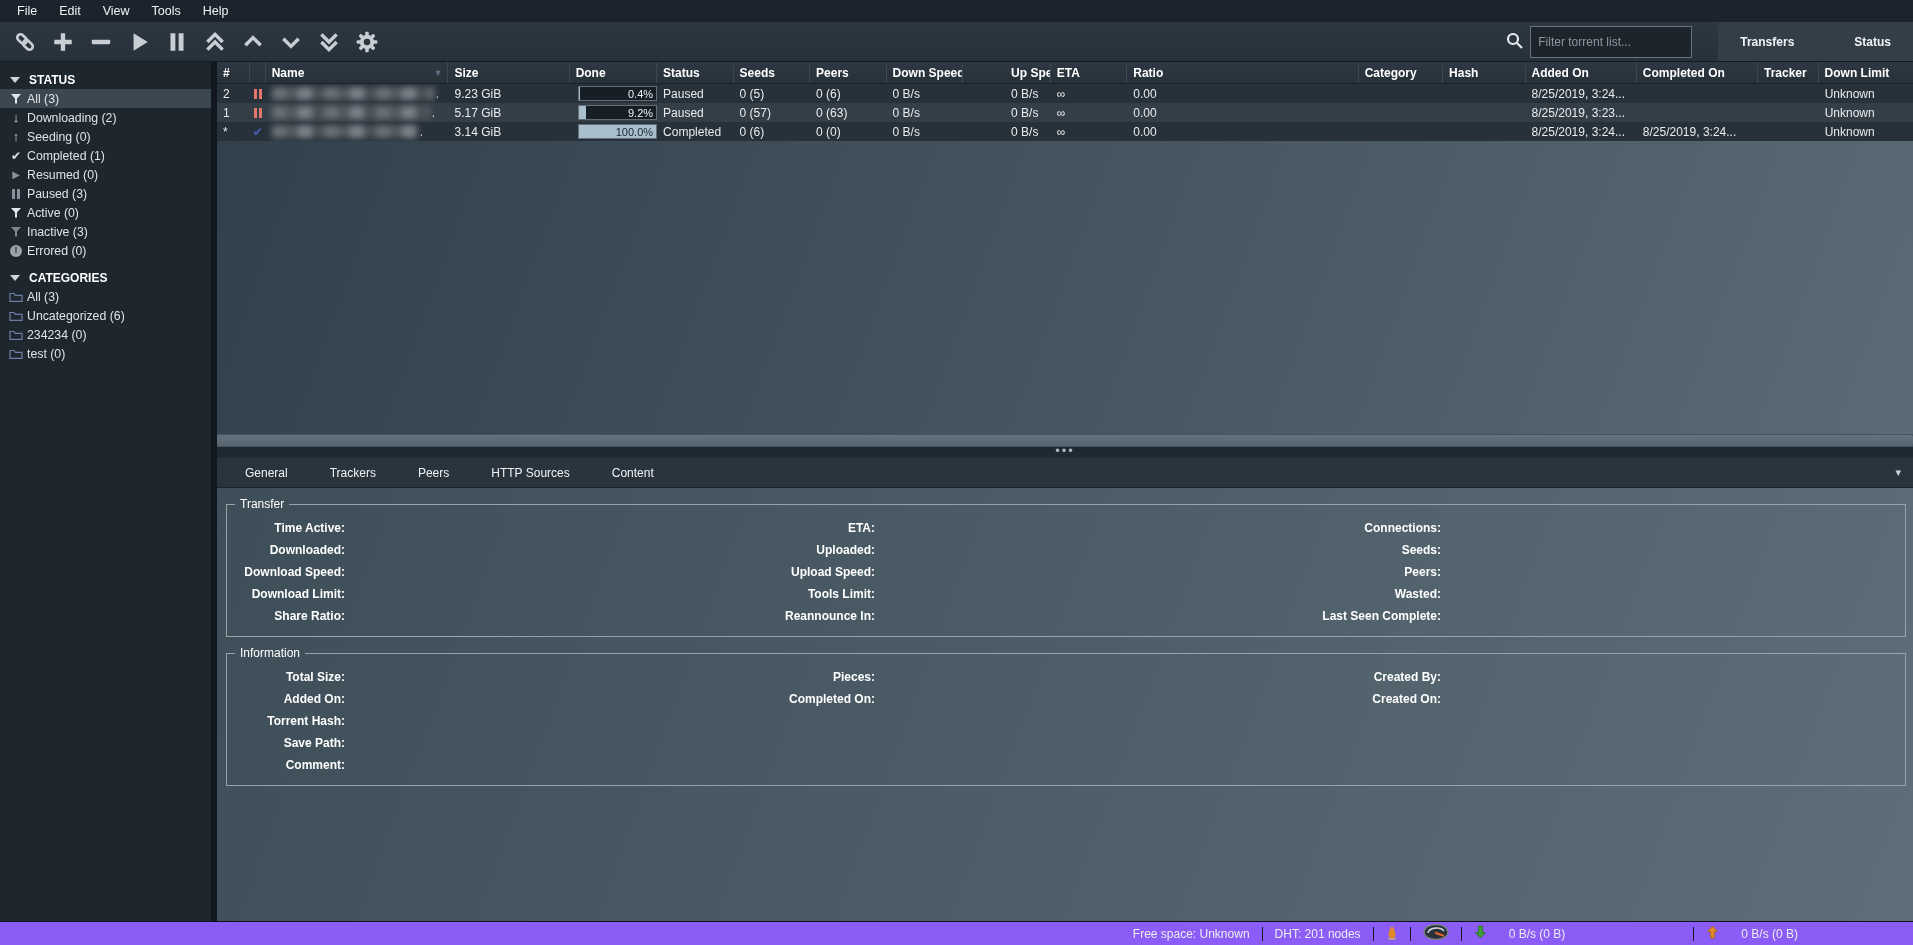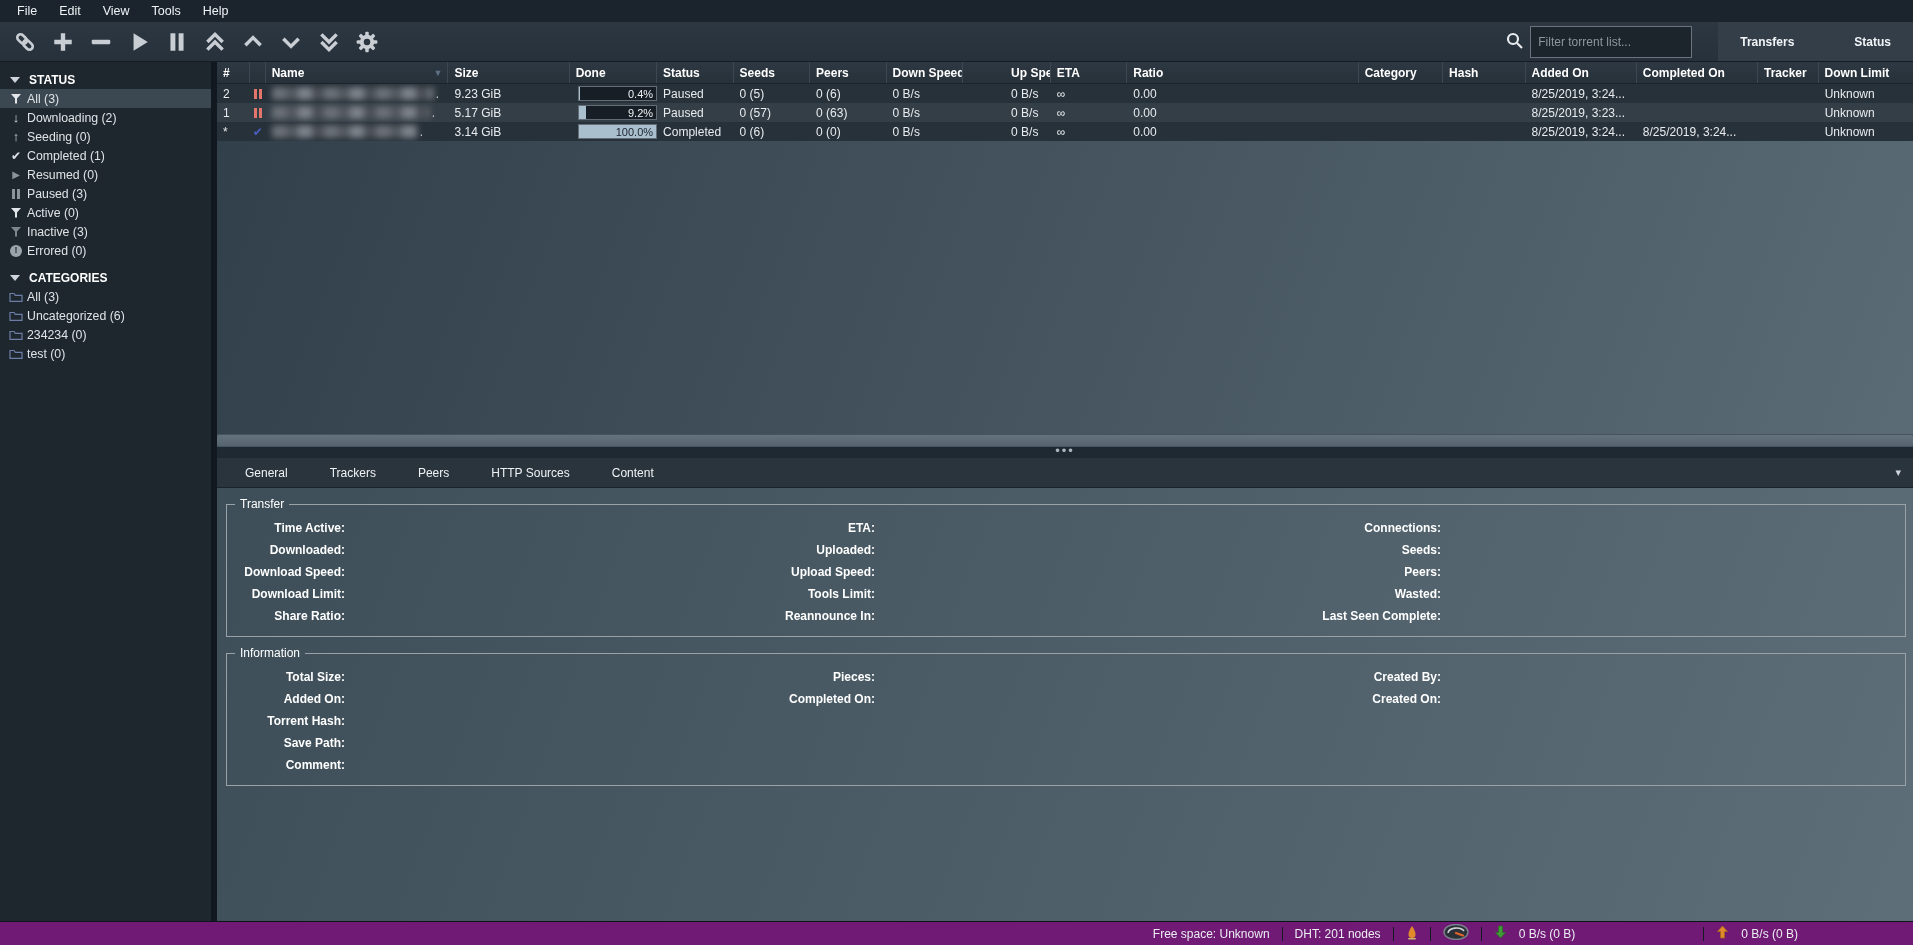--- a/index.html
+++ b/index.html
@@ -109,27 +109,27 @@
   .detail-panel { flex:1; background:linear-gradient(110deg,#3d4e58 0%,#4b5c66 45%,#5d6e78 100%);
     overflow:hidden; }
   fieldset { border:1px solid #9aa1a7; margin:9px 7px 0 9px; padding:6px 0 9px 8px; }
   fieldset legend { color:#ffffff; font-size:12px; padding:0 5px; margin-left:0; }
   .fs-grid { display:grid; grid-template-columns:110px 420px 110px 426px 140px 1fr;
     grid-auto-rows:22px; align-items:center; }
   .flabel { text-align:right; font-weight:bold; color:#ffffff; font-size:12px; white-space:nowrap; }
   .fvalue { padding-left:8px; color:#e8ecef; }
 
   
-  .statusbar { height:24px; background:#701a75; border-top:1px solid #0e141a; position:relative;
+  .statusbar { height:24px; background:#8b5cf6; border-top:1px solid #0e141a; position:relative;
     flex:0 0 auto; }
   .sb-inner { position:absolute; right:115px; top:0; bottom:0; display:flex; align-items:center;
     gap:12px; }
   .sb-text { color:#eaeef1; font-size:12px; white-space:nowrap; }
   .sb-sep { width:1px; height:14px; background:#3a444e; border-left:1px solid #141b22; }
-  .sb-group { display:flex; align-items:center; gap:12px; }
+  .sb-group { display:flex; align-items:center; gap:22px; }
   .sb-spacer { width:104px; }
 </style>
 </head>
 <body>
 
 <div class="app">
 
   <div class="menubar">
     <span class="mitem">File</span>
     <span class="mitem">Edit</span>

